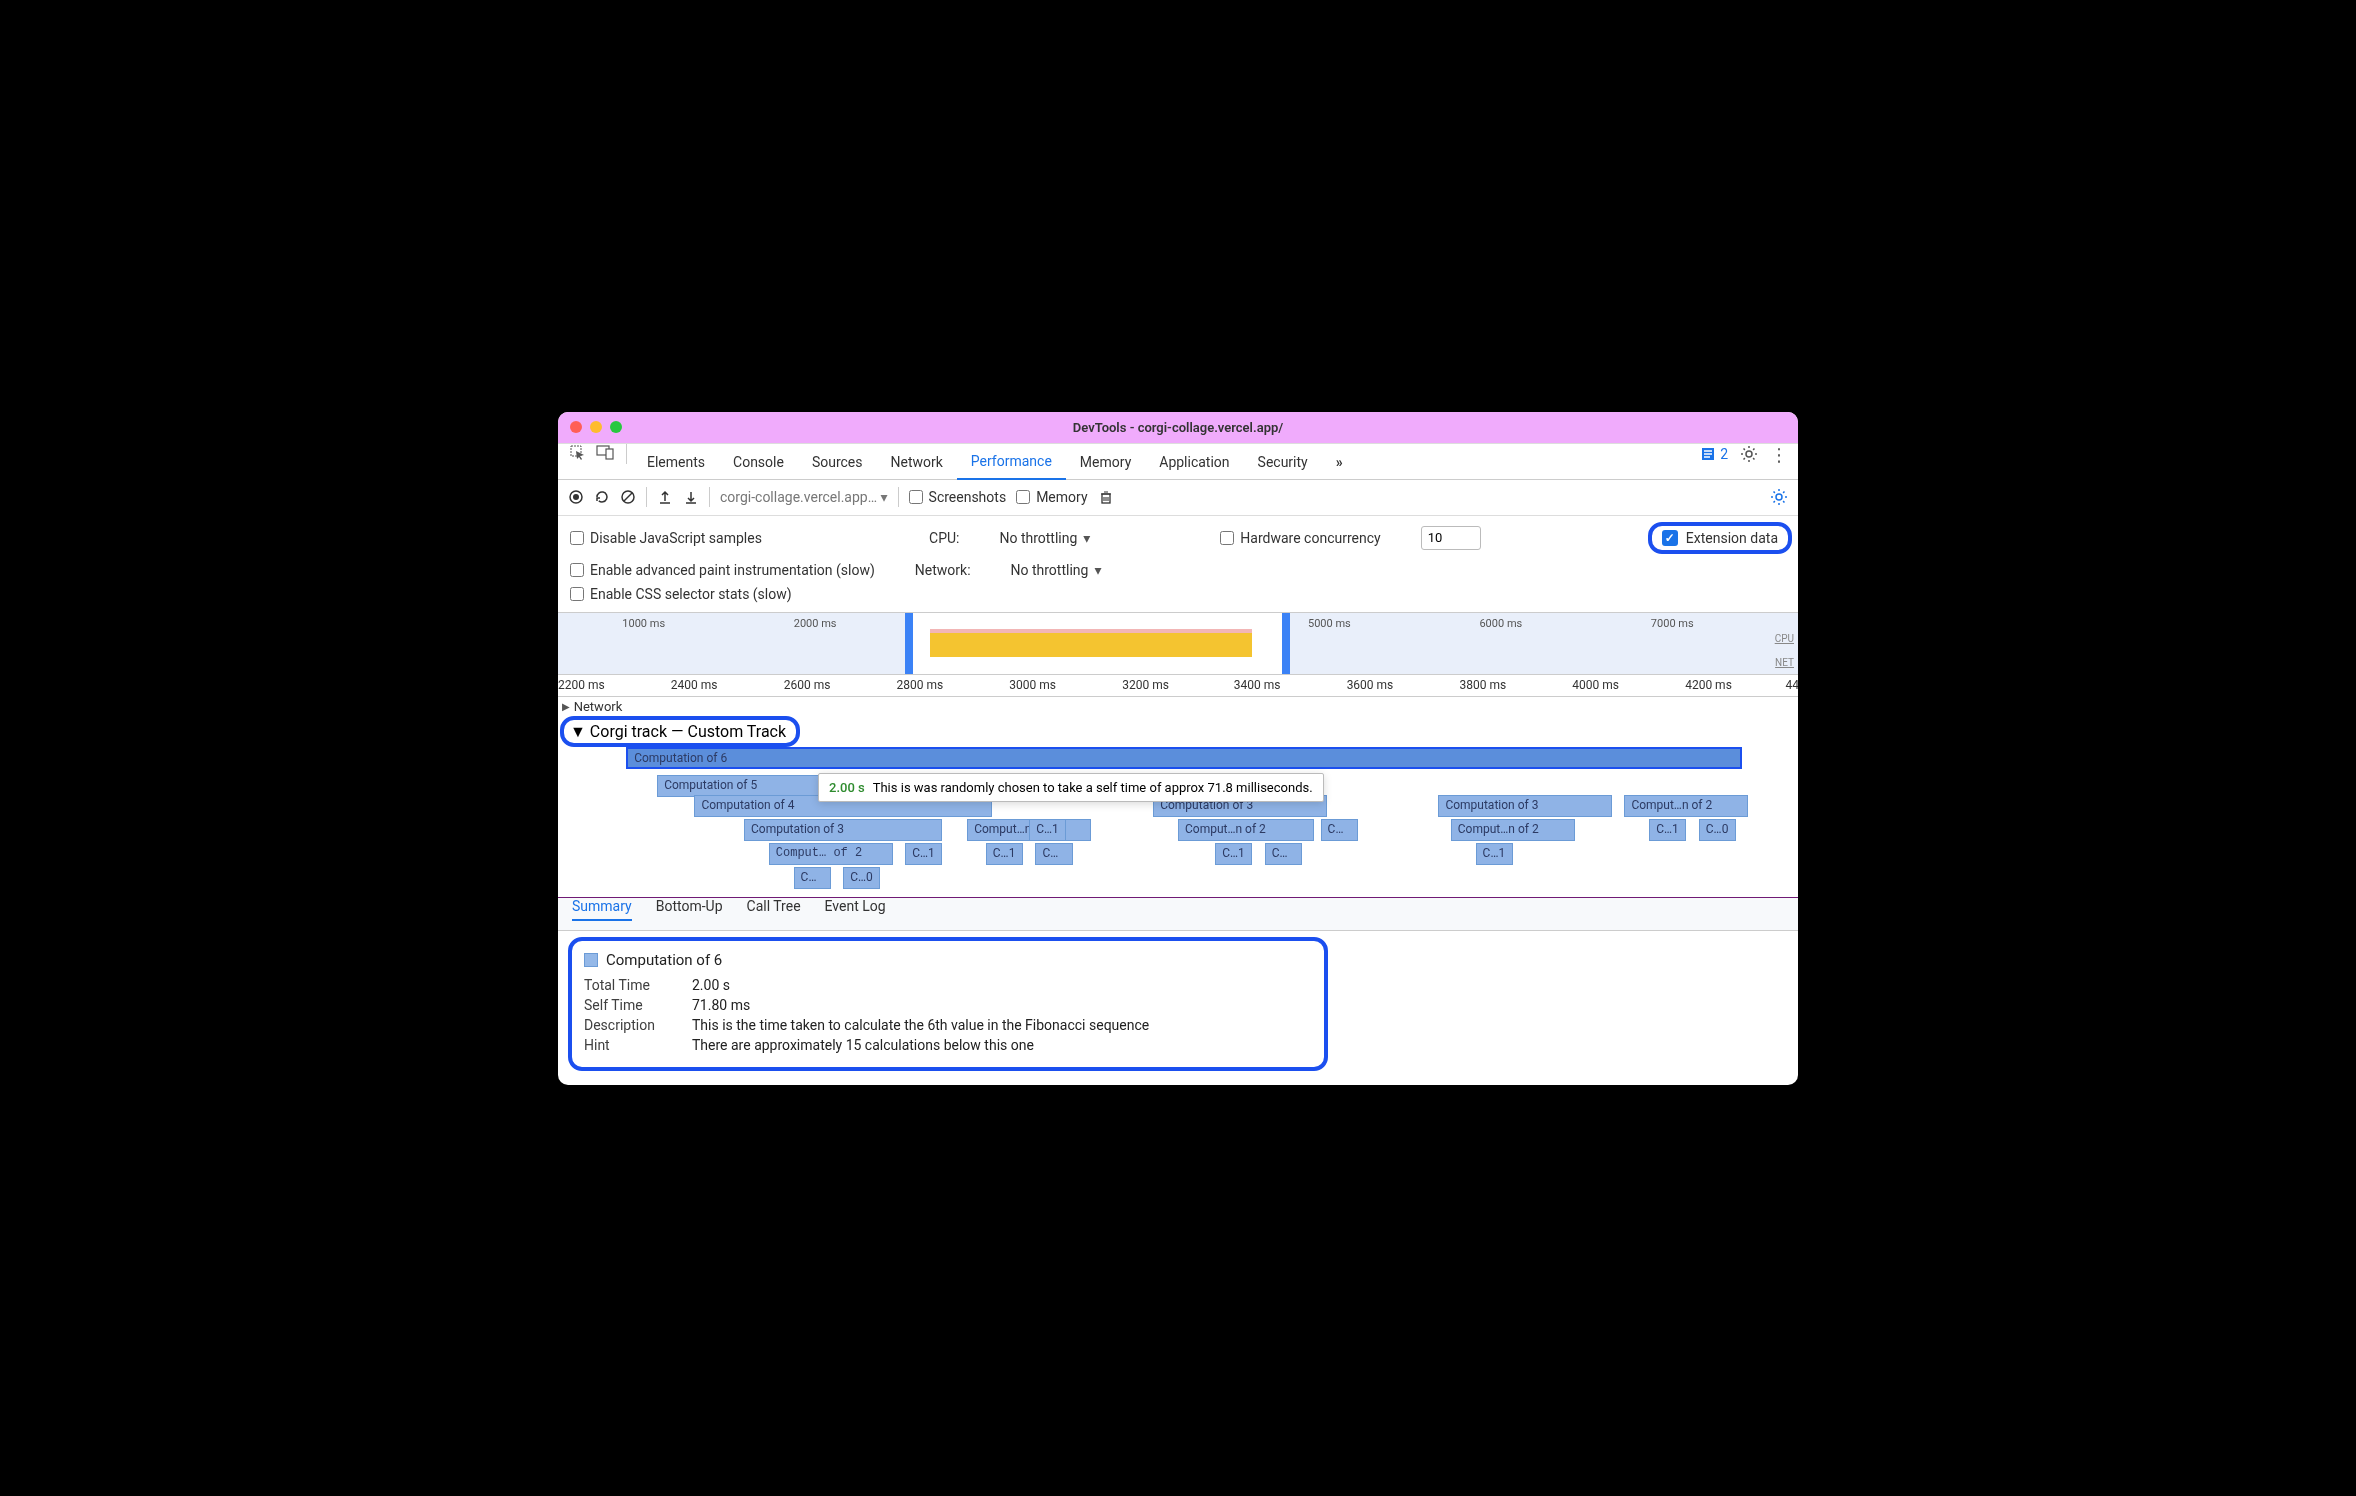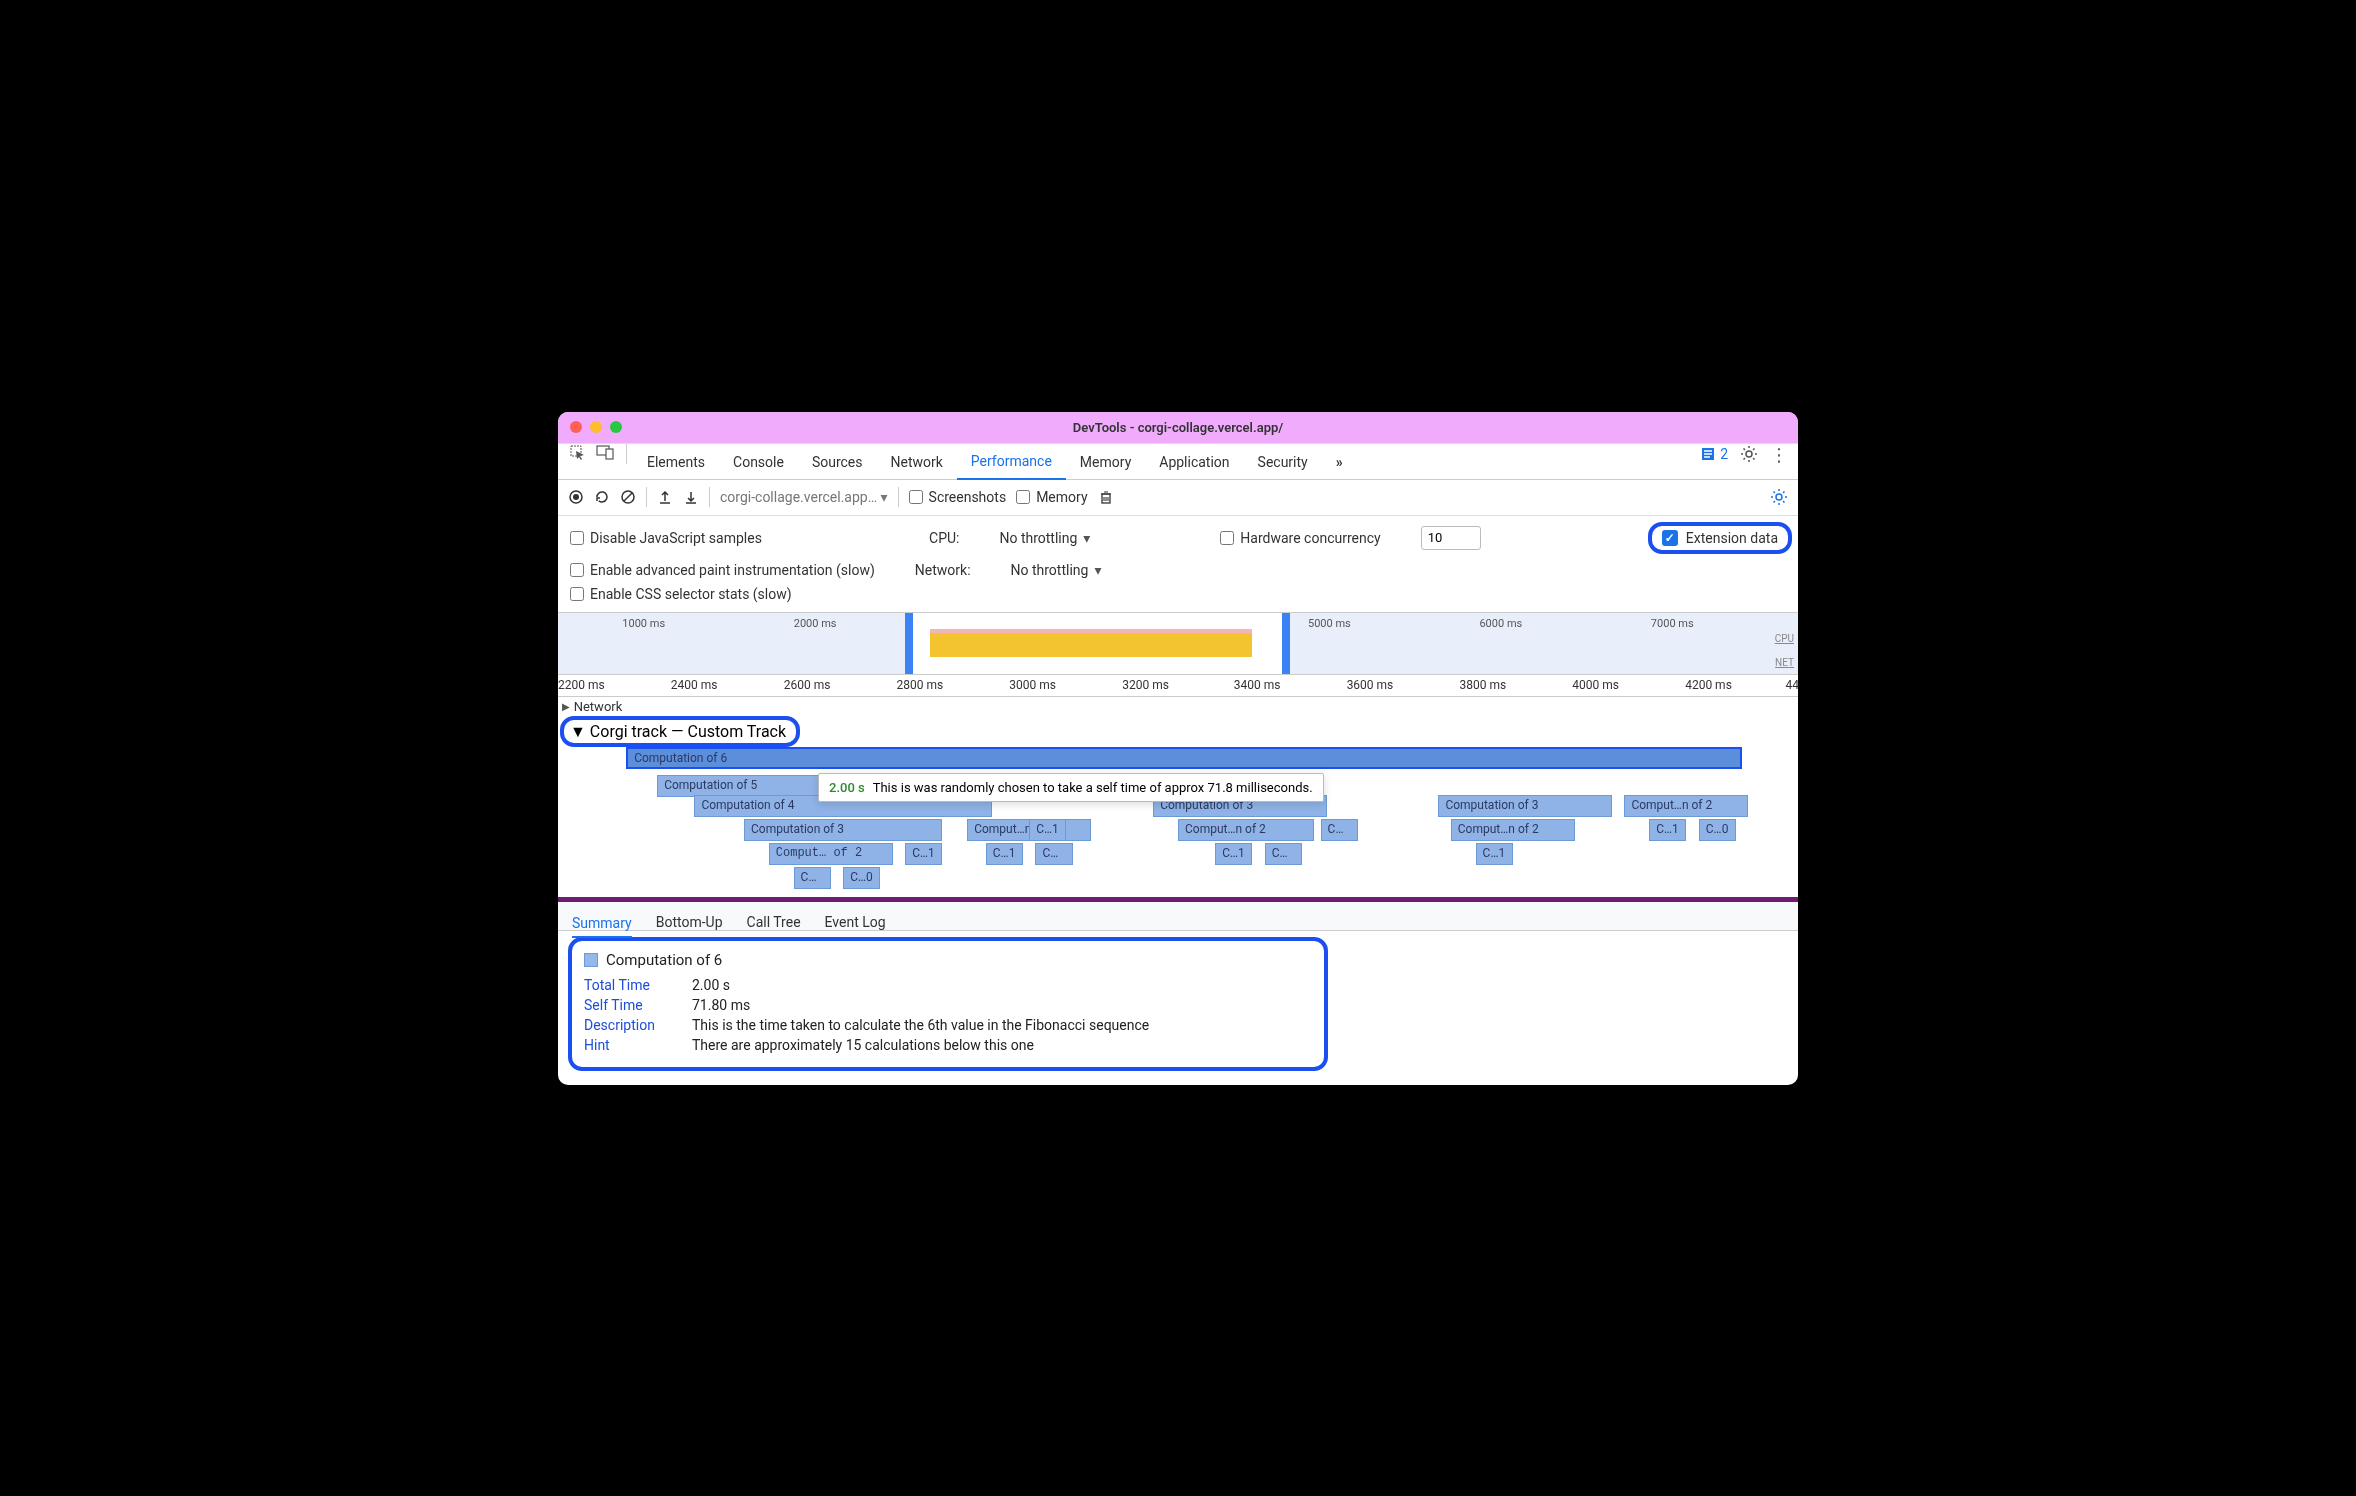--- a/index.html
+++ b/index.html
@@ -53,29 +53,29 @@
   .track-head { display:flex; align-items:center; gap:4px; font-size:13px; color:#333; padding: 2px 4px; }
   .track-head .tri { font-size:10px; color:#555; }
   .custom-head { display:inline-flex; align-items:center; gap:4px; border: 4px solid #1b4fef; border-radius: 14px; padding: 2px 10px 2px 6px; margin-left:2px; }
 
   .flame-area { position:relative; height: 150px; background:#fff; }
   .flame-bar { position:absolute; height:22px; font-size:12px; color:#2c3a63; padding: 2px 6px; white-space:nowrap; overflow:hidden; text-overflow:ellipsis; background:#8fb3e6; border:1px solid #6b9bd6; }
   .flame-bar.sel { background:#5b8edb; border:2px solid #1b4fef; }
   .tooltip { position:absolute; background:#fff; border:1px solid #bbb; box-shadow:0 2px 8px rgba(0,0,0,.15); padding:6px 10px; font-size:13px; z-index:5; display:flex; gap:8px; align-items:center; border-radius:2px; }
   .tooltip .t-time { color:#2e8b2e; font-weight:500; }
 
-  .detail-tabs { height: 34px; border-top:5px solid #701a75; border-bottom:1px solid #ccc; display:flex; align-items:flex-end; gap: 24px; padding: 0 14px; font-size:14px; background:#f7f9fb; }
+  .detail-tabs { height: 34px; border-top:1px solid #701a75; border-bottom:1px solid #ccc; display:flex; align-items:flex-start; gap: 24px; padding: 0 14px; font-size:14px; background:#f7f9fb; }
   .detail-tabs .dtab { color:#333; cursor:pointer; }
   .detail-tabs .dtab.active { color:#1a73e8; border-bottom:2px solid #1a73e8; padding-bottom:5px; margin-bottom:-8px; }
 
   .summary-box { border: 4px solid #1b4fef; border-radius: 14px; margin: 6px 10px 14px 10px; padding: 10px 12px; max-width: 760px; }
   .summary-title { display:flex; align-items:center; gap:8px; font-size:15px; color:#222; margin-bottom:8px; }
   .sq { width:14px; height:14px; background:#94b8e8; border:1px solid #6b9bd6; }
   .kv { display:flex; gap: 18px; font-size:14px; margin: 4px 0; }
-  .kv .k { color:#1d4ed8; min-width:90px; }
+  .kv .k { color:#404040; min-width:90px; }
   .kv .v { color:#222; }
 
   svg { display:block; }
 </style>
 </head>
 <body>
 
 <div class="window">
 
   <div class="titlebar">

